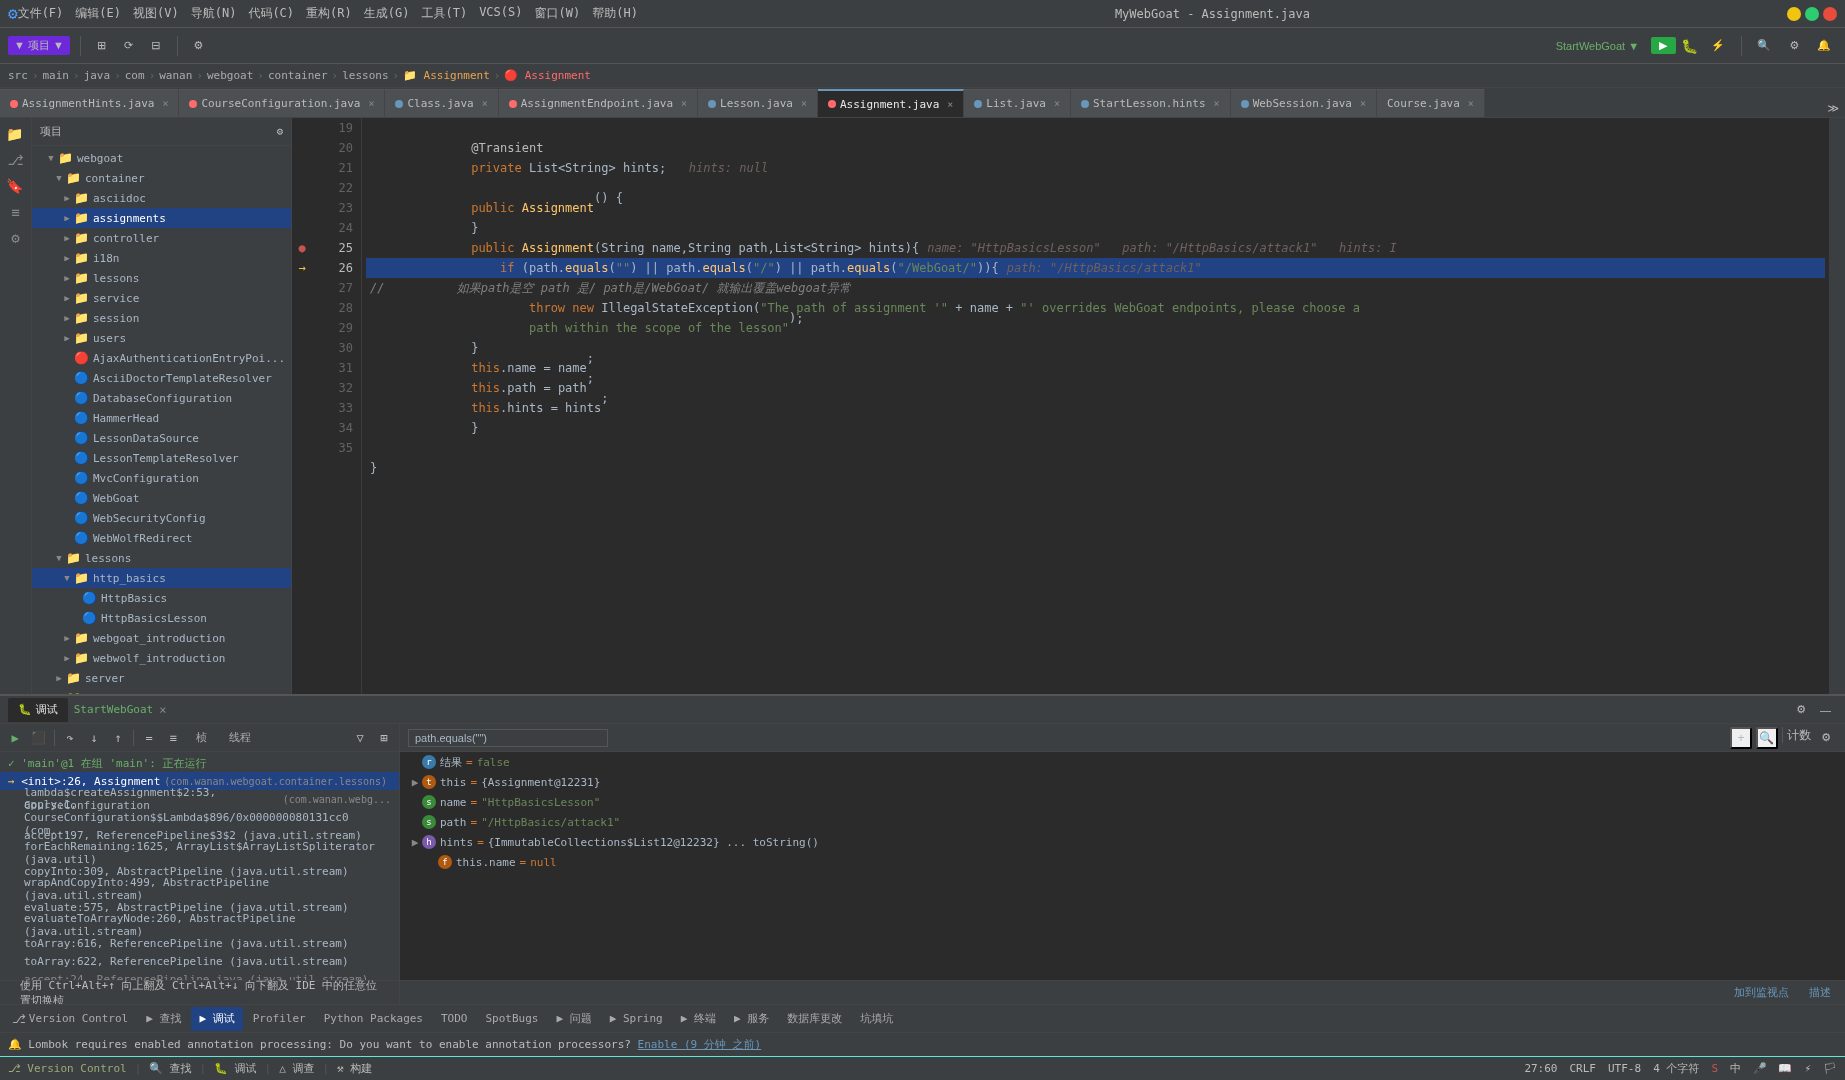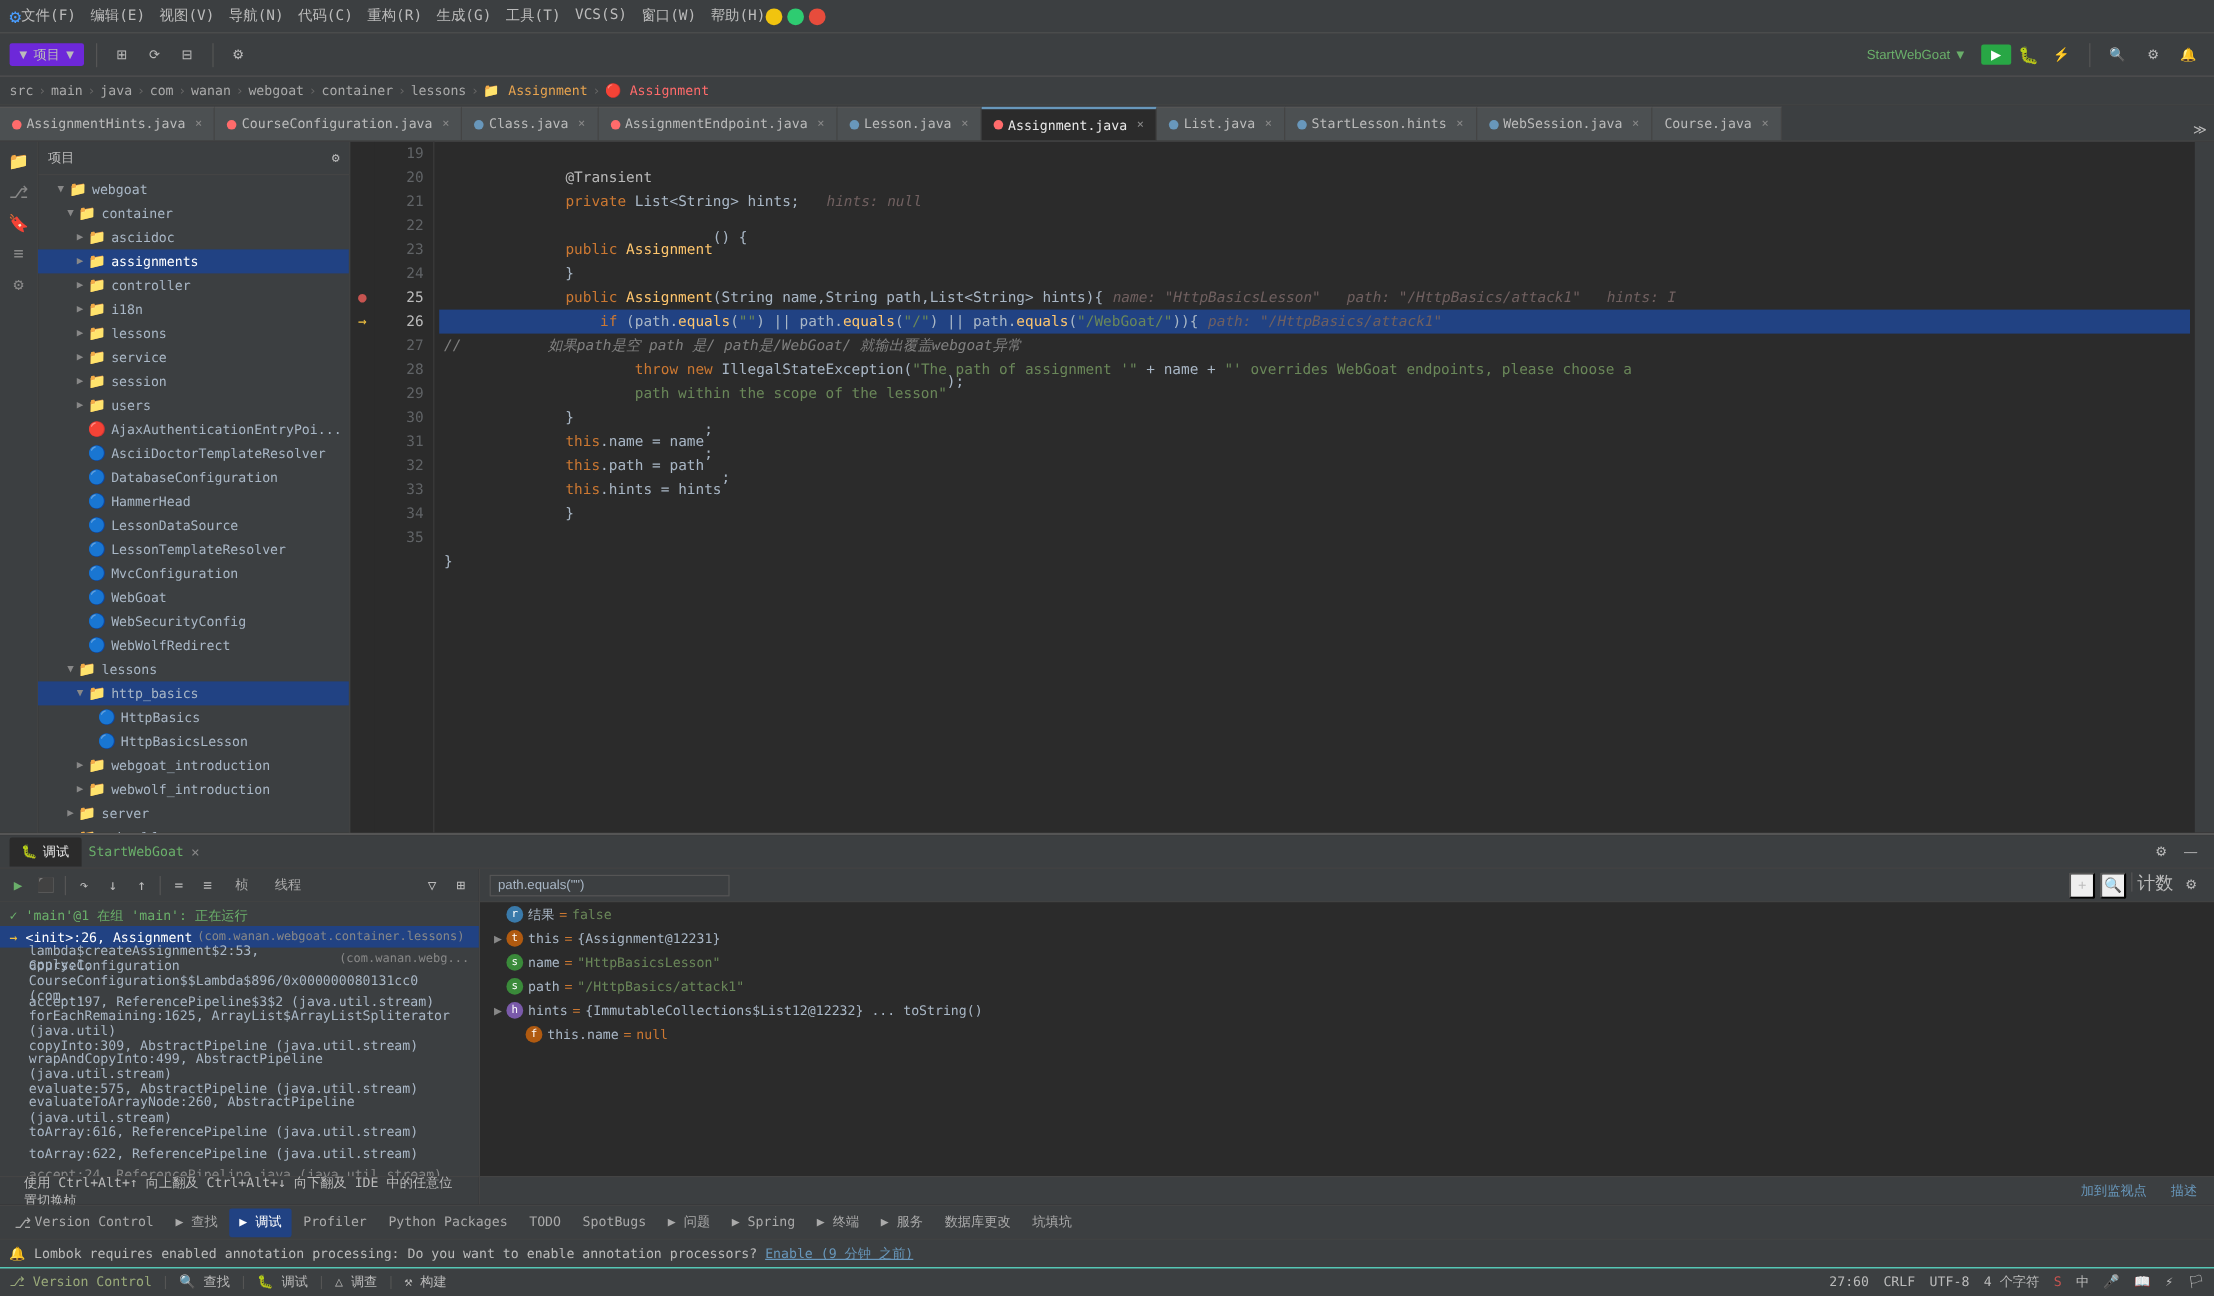--- a/index.html
+++ b/index.html
@@ -478,20 +478,21 @@
     <span>视图(V)</span>
     <span>导航(N)</span>
     <span>代码(C)</span>
     <span>重构(R)</span>
     <span>生成(G)</span>
     <span>工具(T)</span>
     <span>VCS(S)</span>
     <span>窗口(W)</span>
     <span>帮助(H)</span>
   </div>
+  <div class="title-bar-title">MyWebGoat - Assignment.java</div>
   <div class="title-bar-controls">
     <span class="tb-btn tb-min"></span>
     <span class="tb-btn tb-max"></span>
     <span class="tb-btn tb-close"></span>
   </div>
 </div>
 
 <div class="toolbar">
   <button class="toolbar-btn project-label">▼ 项目 ▼</button>
   <div class="toolbar-separator"></div>
@@ -963,21 +964,21 @@
     <div class="debug-right">
       <div class="debug-right-toolbar">
         <div class="debug-right-toolbar-left">
           <input type="text" value="path.equals(&quot;&quot;)" style="background: rgb(60, 63, 65); color: rgb(169, 183, 198); border: 1px solid rgb(85, 85, 85); padding: 2px 6px; font-size: 11px; width: 200px;">
           <span style="font-size:11px; color:#bbb; margin-left:4px;"></span>
         </div>
         <div style="display:flex; gap:4px;">
           <button class="debug-btn2">+</button>
           <button class="debug-btn2">🔍</button>
           <div style="width:1px; height:16px; background:#555;"></div>
-          <span style="font-size:15px; color:#bbb;">计数</span>
+          <span style="font-size:12px; color:#bbb;">计数</span>
           <button class="toolbar-btn">⚙</button>
         </div>
       </div>
       <div class="variables-list">
         <div class="var-item">
           <span class="var-toggle"> </span>
           <span class="var-icon blue">r</span>
           <span class="var-name">结果</span>
           <span class="var-eq">=</span>
           <span class="var-val">false</span>

